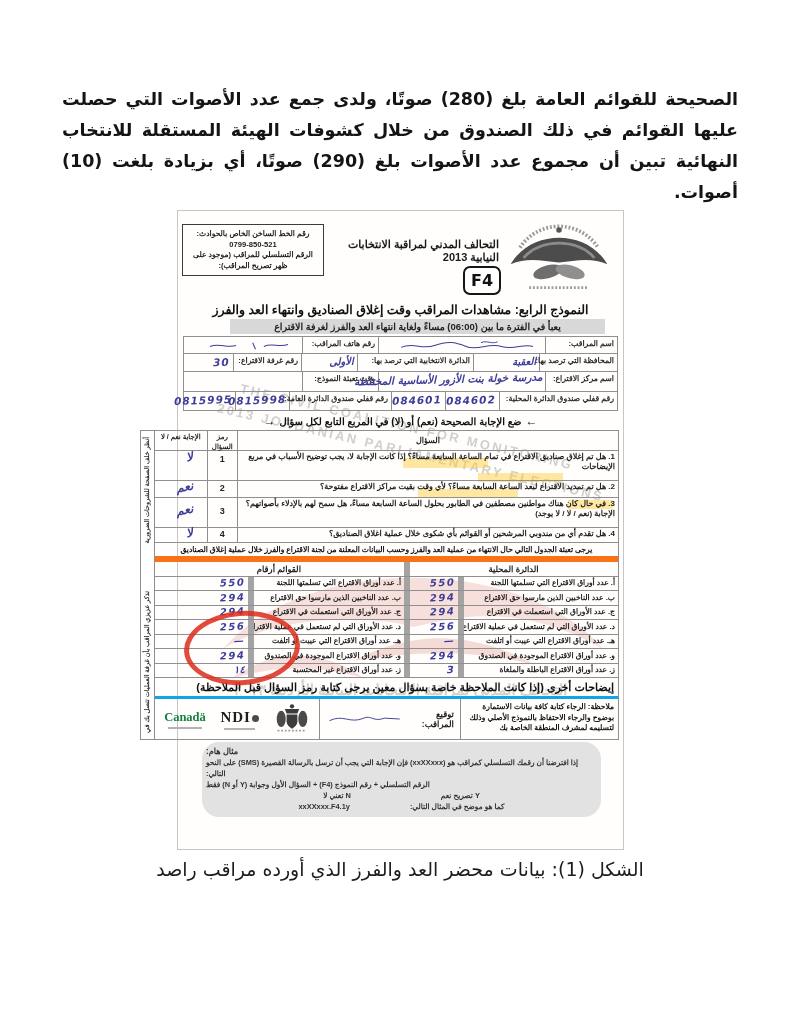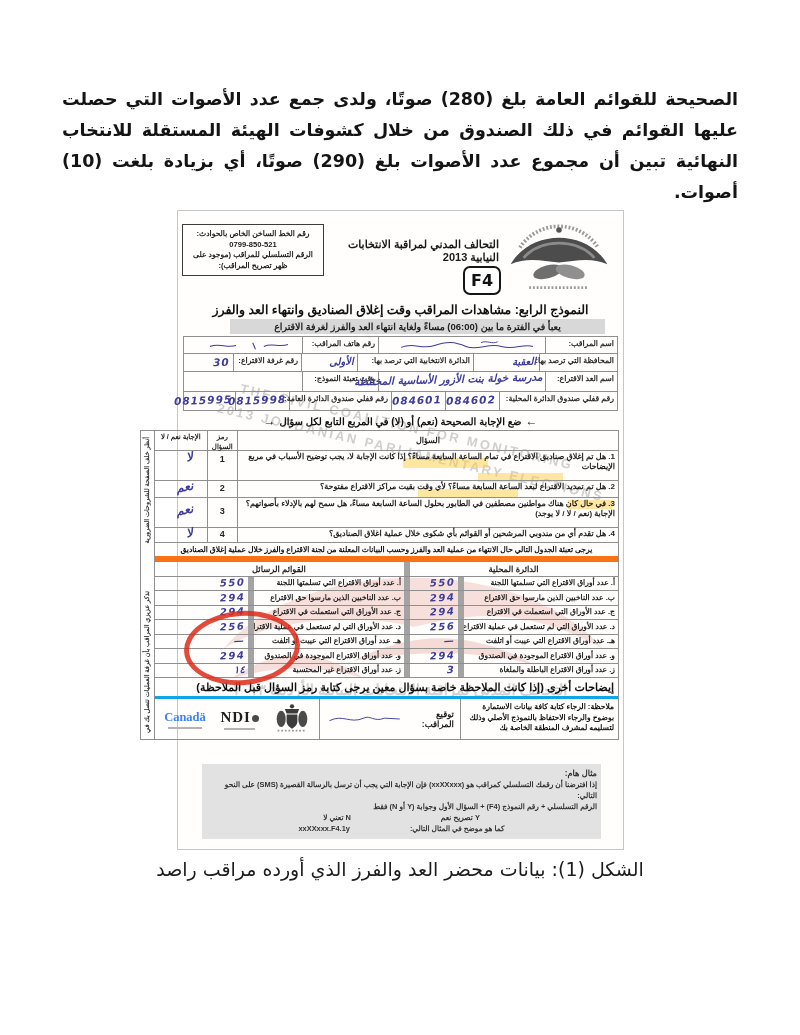--- a/index.html
+++ b/index.html
@@ -125,26 +125,26 @@
   .frow { display:flex; }
   .fnote { flex:0 0 158px; border-left:1px solid #8f8f8f; padding:3px 4px; font-size:7.6px;
            font-weight:700; line-height:10.5px; color:#111; }
   .fsig { flex:1; border-left:1px solid #8f8f8f; display:flex; align-items:center;
           justify-content:flex-start; gap:6px; padding:4px 6px; font-size:8.5px; font-weight:700; }
   .flogos { flex:0 0 164px; display:flex; flex-direction:row-reverse; align-items:center;
             justify-content:space-around; padding:3px 2px; }
   .logo-item { text-align:center; }
   .ndi-text { font-family:"Liberation Serif", serif; font-weight:700; font-size:15px; color:#1d1d1d; letter-spacing:1px; }
   .ndi-mark { display:inline-block; width:7px; height:7px; border-radius:50%; background:#4a4a4a; margin-left:1px; }
-  .canada-text { font-family:"Liberation Serif", serif; font-weight:700; font-size:12.5px; color:#3b82f6; }
+  .canada-text { font-family:"Liberation Serif", serif; font-weight:700; font-size:12.5px; color:#15803d; }
   .tinybar { height:2px; background:#b3b3b3; margin:2px auto 0; width:82%; }
 
   
-  .smsbox { background:#e2e2e2; margin:24px 18px 0 20px; padding:4px 4px 5px; text-align:right;
-            font-size:7.4px; font-weight:700; color:#333; line-height:11px; }
+  .smsbox { background:#e2e2e2; margin:2px 18px 0 20px; padding:4px 4px 5px; text-align:left;
+            font-size:7.4px; font-weight:700; color:#333; line-height:11px;border-radius:17px; }
   .smsbox .t { font-size:8.2px; }
   .sms-yn { display:flex; justify-content:center; gap:90px; }
   .sms-ex { display:flex; justify-content:center; gap:60px; }
   .ltr { direction:ltr; unicode-bidi:embed; }
 
   
   .phones { margin:6px 10px 0 14px; color:#333; }
   .phones .t { text-align:center; font-size:8.2px; font-weight:700; text-decoration:underline; margin-bottom:3px; }
   .pgrid { display:grid; grid-template-columns:44% 56%; row-gap:3px; font-size:7.4px; font-weight:700; }
   .pgrid .c { padding:0 4px; white-space:nowrap; }
@@ -229,21 +229,21 @@
         </div>
         <div class="irow r2">
           <div class="cell">المحافظة التي ترصد بها:</div>
           <div class="cell"><span class="hw hw-ar">العقبة</span></div>
           <div class="cell">الدائرة الانتخابية التي ترصد بها:</div>
           <div class="cell"><span class="hw hw-ar">الأولى</span></div>
           <div class="cell">رقم غرفة الاقتراع:</div>
           <div class="cell"><span class="hw hw-num">30</span></div>
         </div>
         <div class="irow r3">
-          <div class="cell">اسم العد الاقتراع:</div>
+          <div class="cell">اسم مركز الاقتراع:</div>
           <div class="cell center-hw">
               <span class="hw">مدرسة خولة بنت الأزور الأساسية المختلطة</span>
             </div>
           <div class="cell">وقت تعبئة النموذج:</div>
           <div class="cell"></div>
         </div>
         <div class="irow r4">
           <div class="cell">رقم قفلي صندوق الدائرة المحلية:</div>
           <div class="cell"><span class="hw hw-num ltr">084602</span></div>
           <div class="cell"><span class="hw hw-num ltr">084601</span></div>
@@ -297,21 +297,21 @@
             <div class="qcell qcode" style="padding-top:1px;">4</div>
             <div class="qcell acell">
                 <span class="ans" style="top:0;">لا</span>
               </div>
           </div>
 
           <div class="qnote">يرجى تعبئة الجدول التالي حال الانتهاء من عملية العد والفرز وحسب البيانات المعلنة من لجنة الاقتراع والفرز خلال عملية إغلاق الصناديق</div>
 
           <div class="crow">
             <div class="ccell chead" style="grid-column:1/3;">الدائرة المحلية</div>
-            <div class="ccell chead" style="grid-column:3/5;">القوائم الرسائل</div>
+            <div class="ccell chead" style="grid-column:3/5;">القوائم أرقام</div>
           </div>
 
           <div class="crow">
             <div class="ccell">أ. عدد أوراق الاقتراع التي تسلمتها اللجنة</div>
             <div class="ccell"><span class="cv">550</span></div>
             <div class="ccell">أ. عدد أوراق الاقتراع التي تسلمتها اللجنة</div>
             <div class="ccell"><span class="cv">550</span></div>
           </div>
           <div class="crow">
             <div class="ccell">ب. عدد الناخبين الذين مارسوا حق الاقتراع</div>

